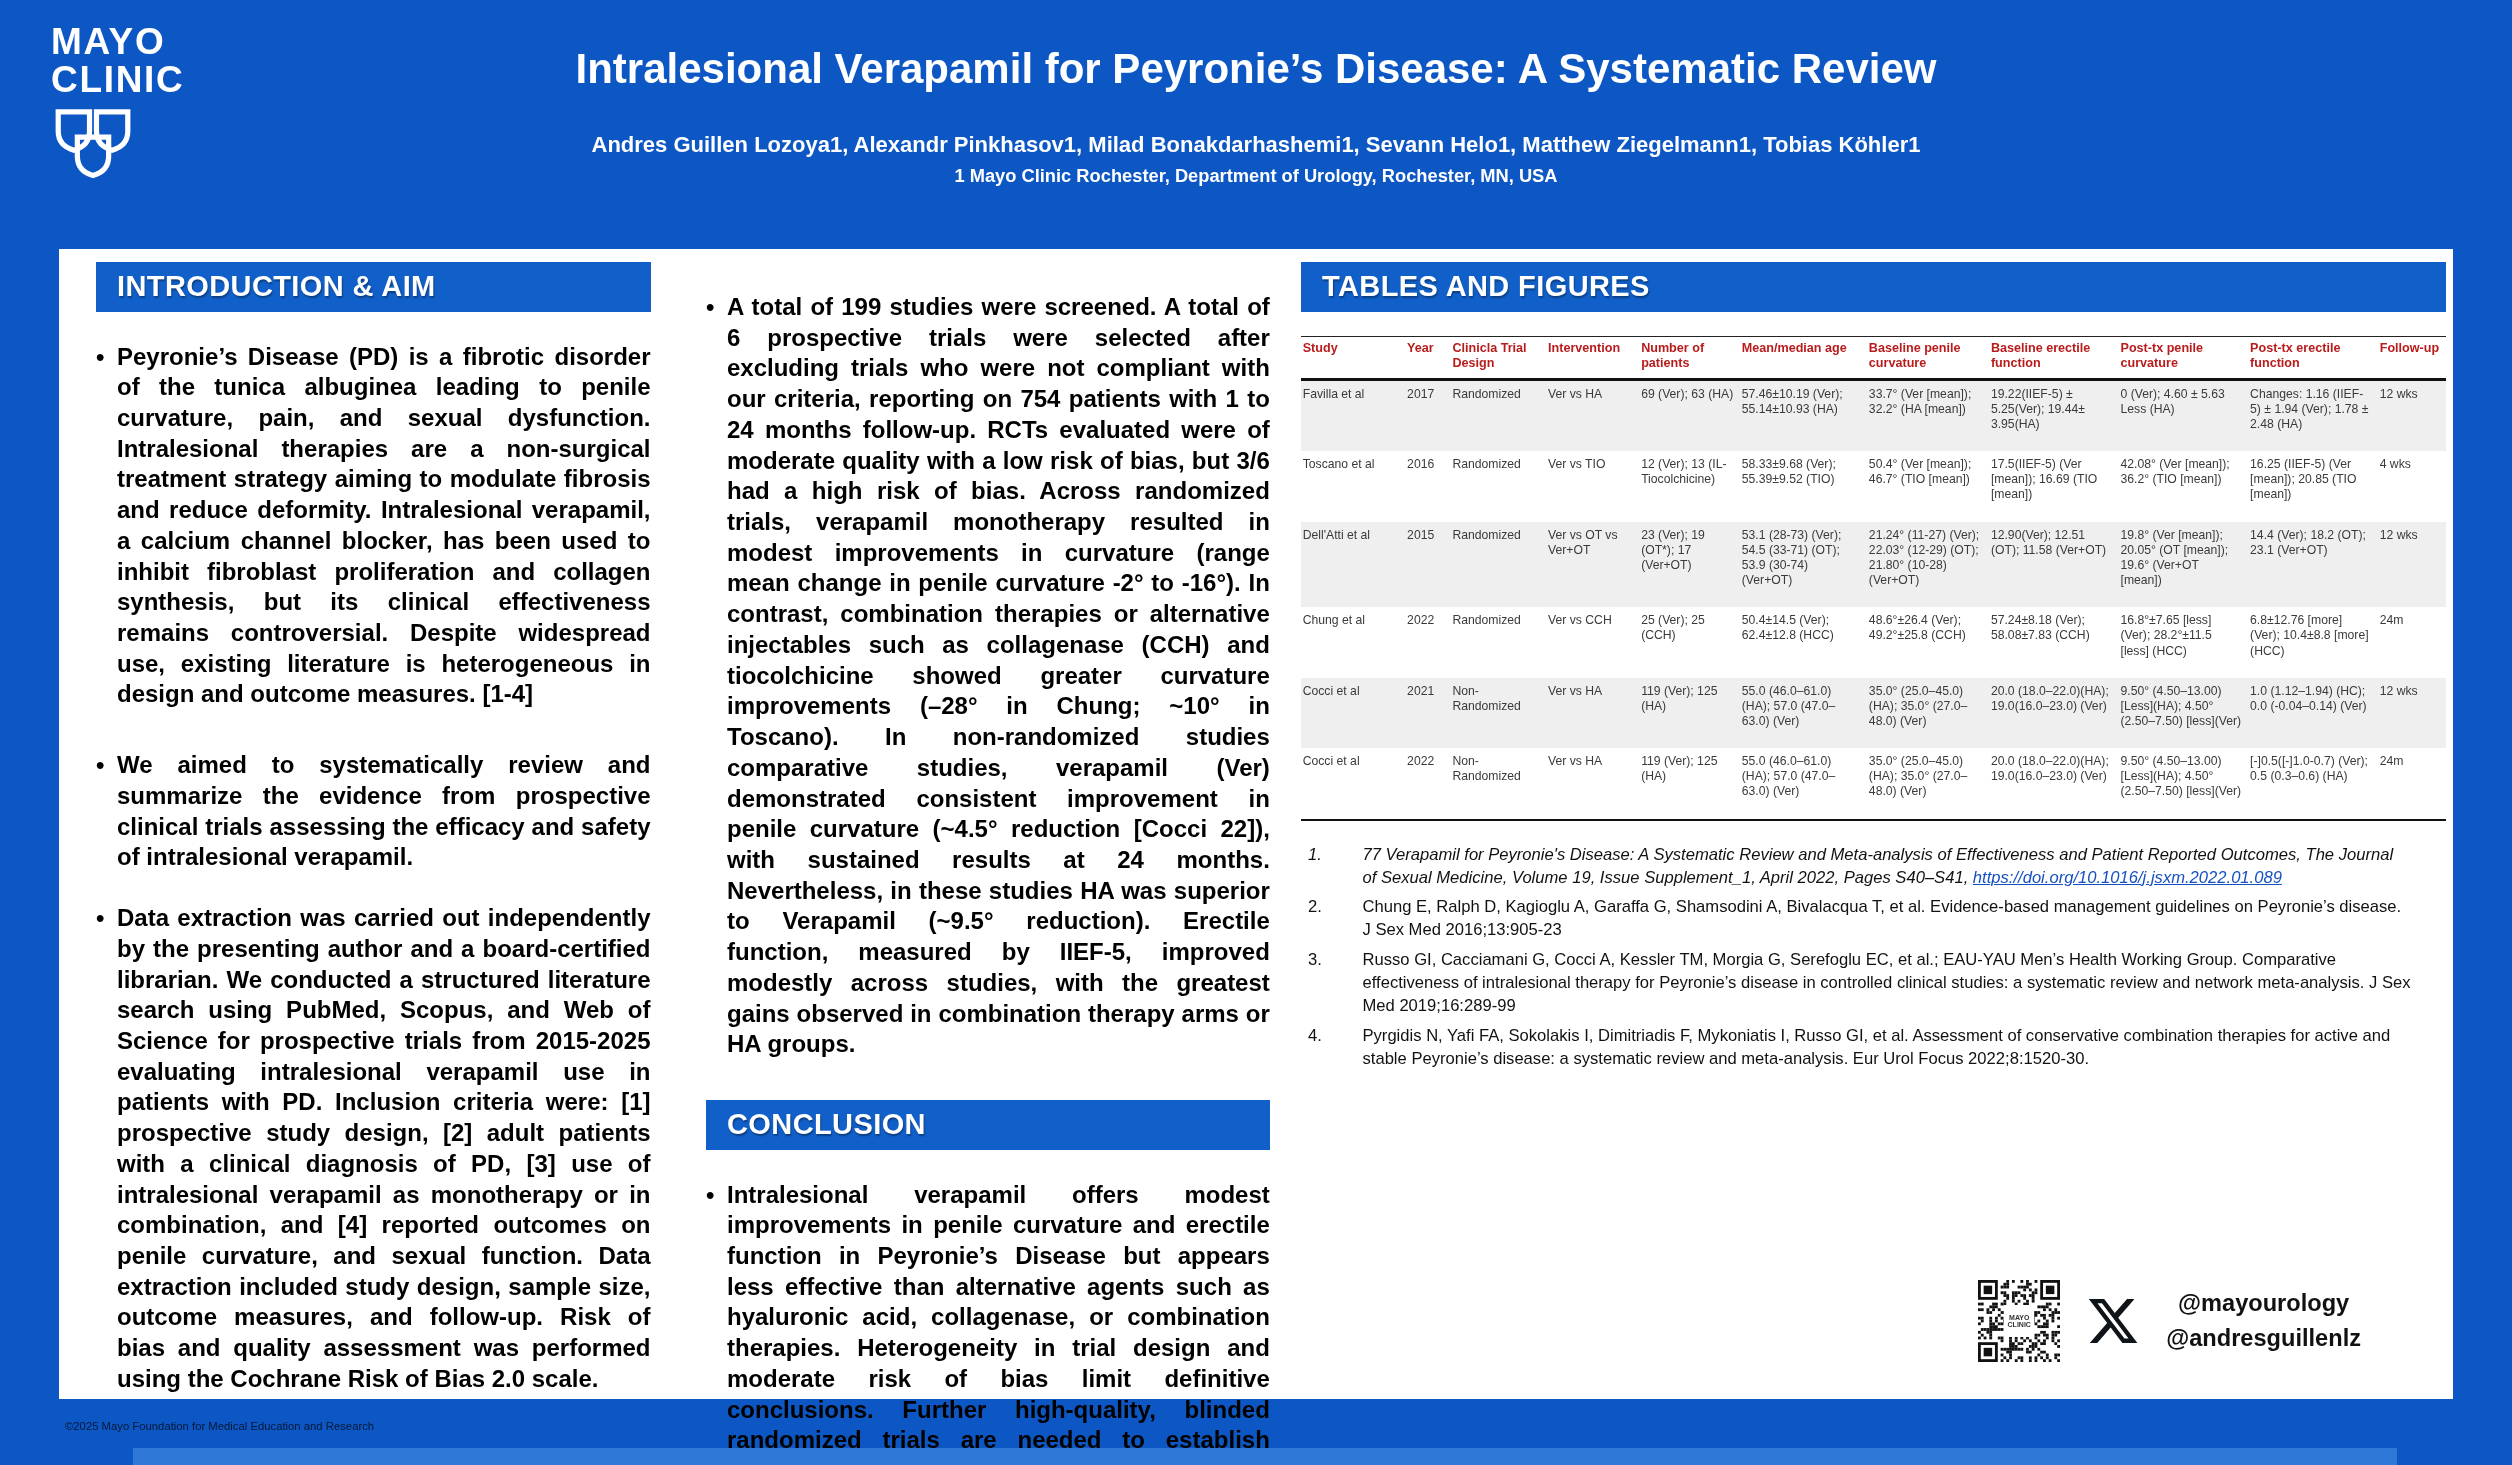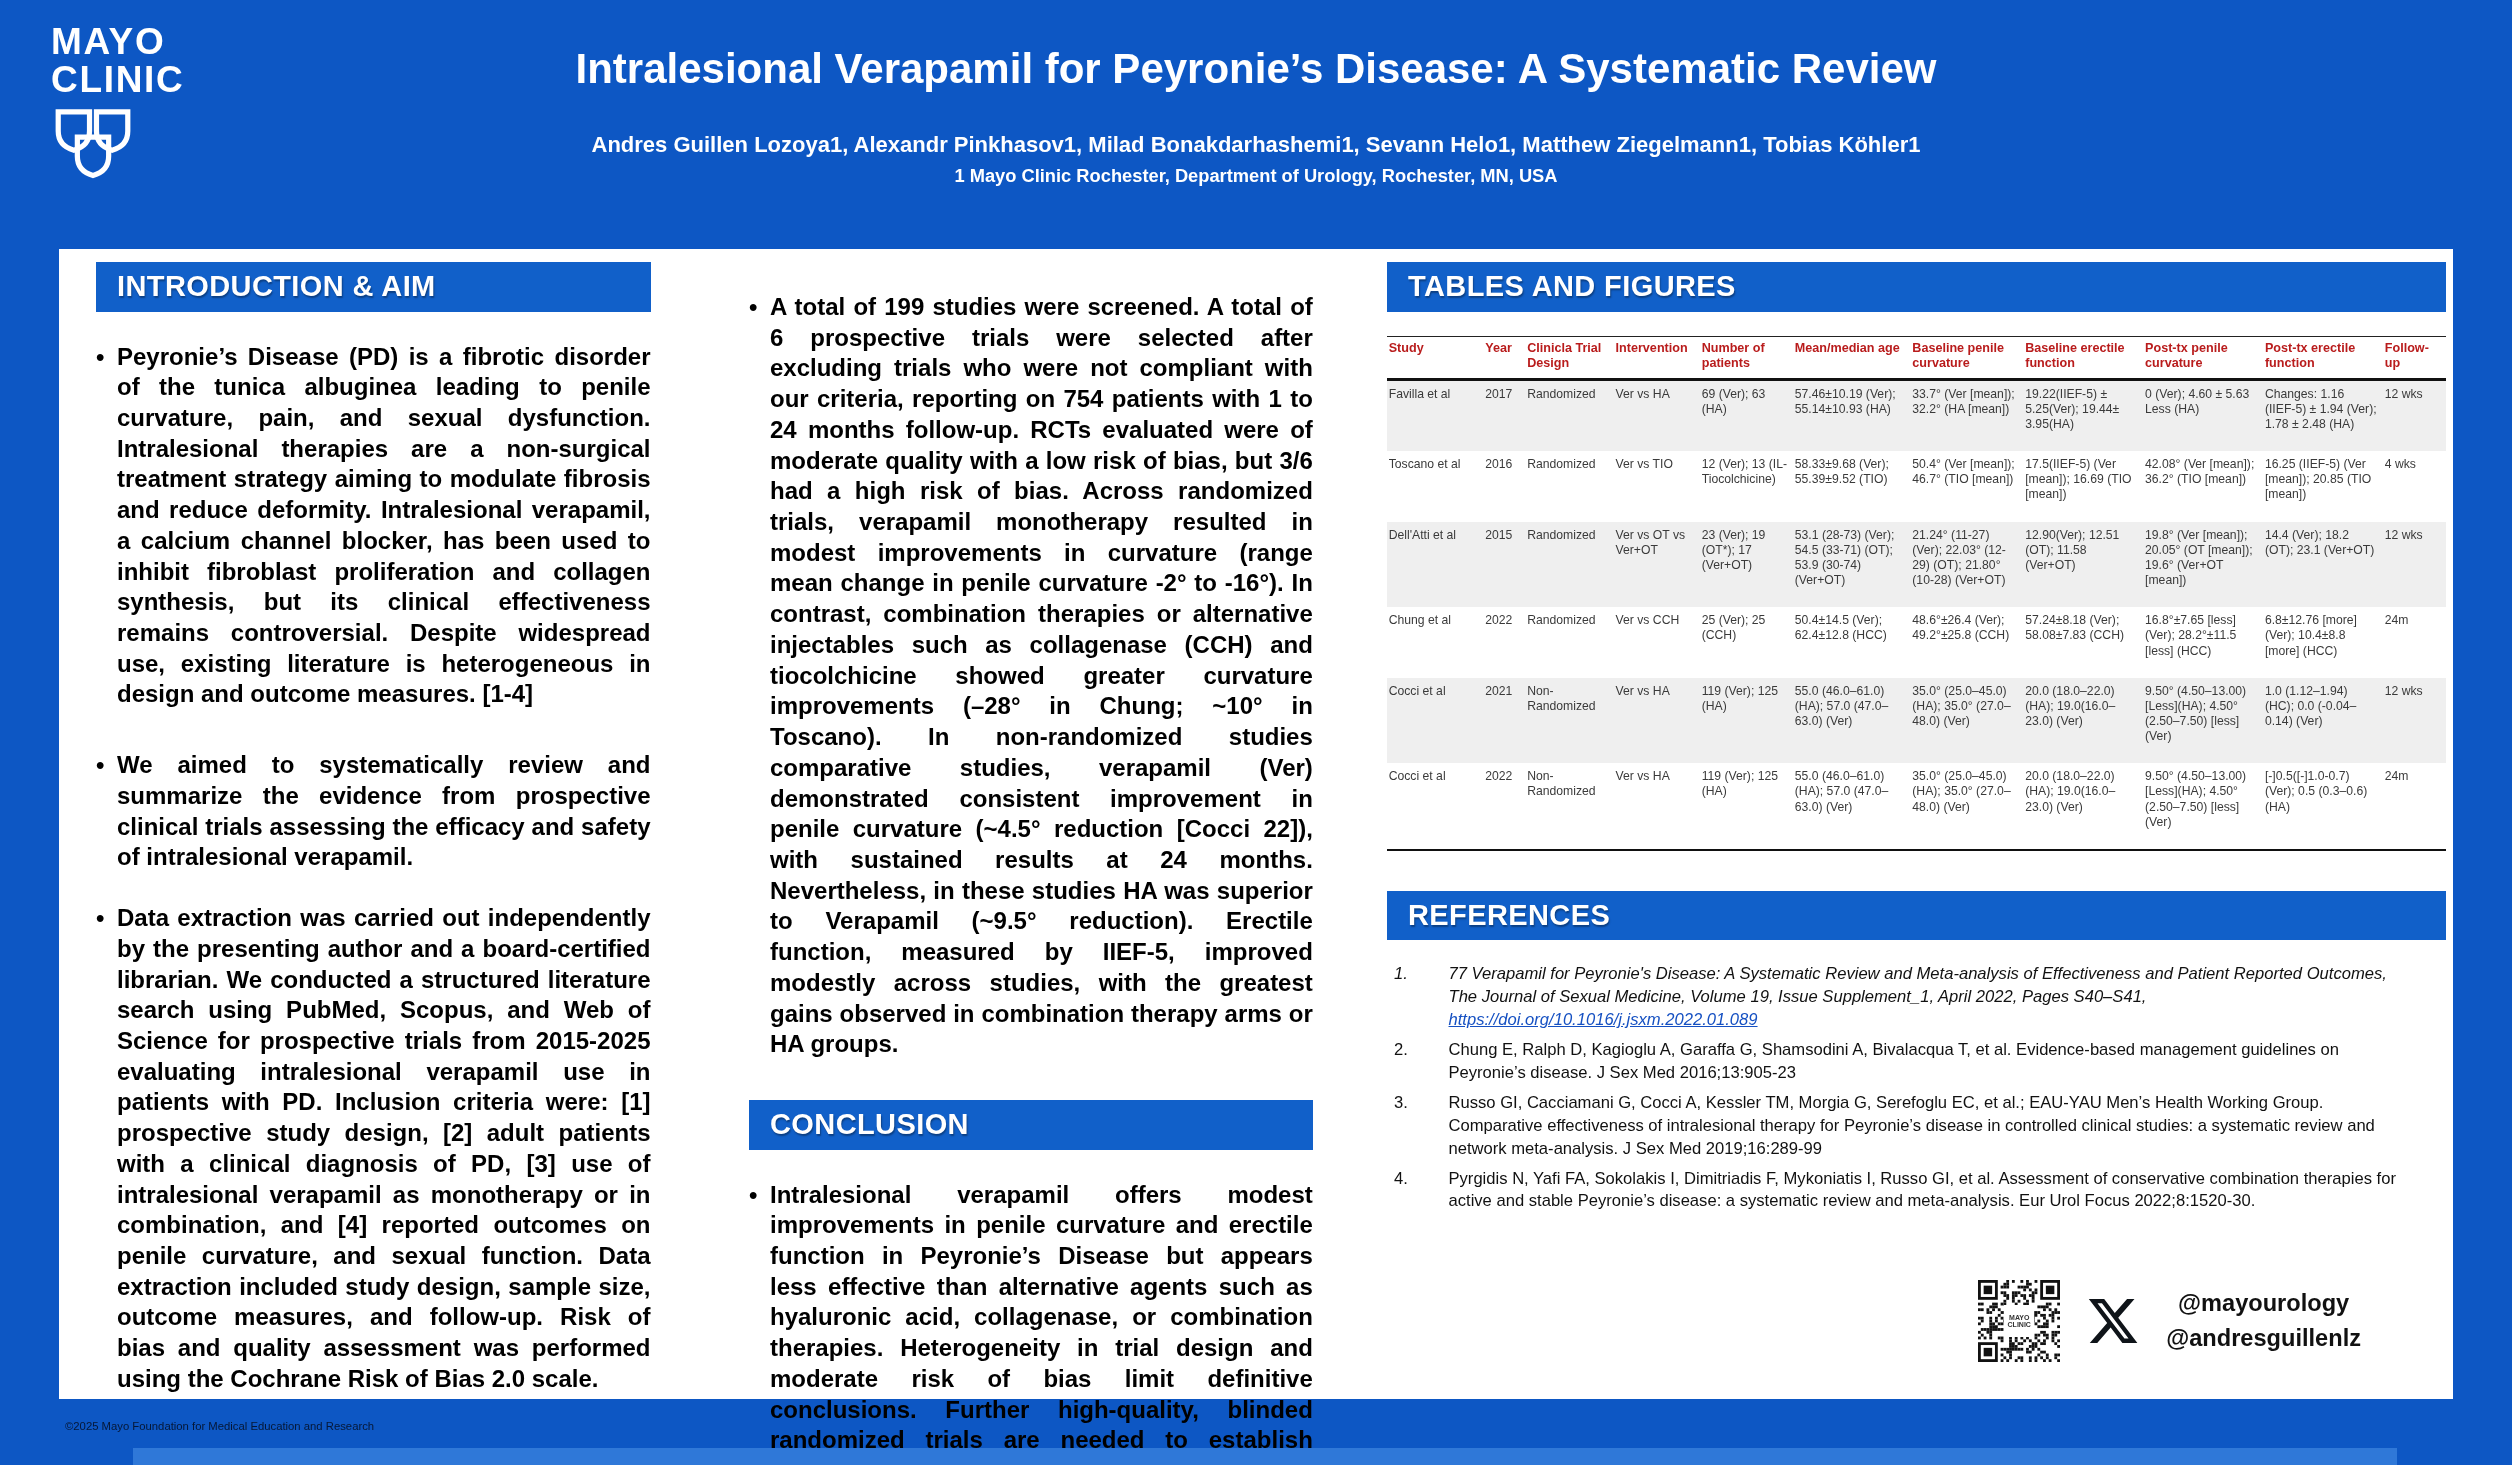--- a/index.html
+++ b/index.html
@@ -11,21 +11,21 @@
   .logo-word{font-weight:700;font-size:37px;line-height:1.02;letter-spacing:1.7px;}
   .logo-shields{margin-top:10.5px;margin-left:1.7px;}
   .title-block{position:absolute;left:50%;transform:translateX(-50%);top:44px;width:1431px;
     text-align:center;color:#fff;}
   .title{font-size:42px;font-weight:700;line-height:1.18;}
   .authors{margin-top:38px;font-size:22px;font-weight:700;}
   .affiliation{margin-top:7px;font-size:18.3px;font-weight:700;}
 
   
   .panel{position:absolute;left:59px;right:59px;top:249px;height:1150px;background:#fff;
-    display:flex;box-sizing:border-box;gap:43px;}
+    display:flex;box-sizing:border-box;}
   .col{box-sizing:border-box;padding-top:13px;}
   .col1{width:602px;padding-left:37px;padding-right:10.5px;}
   .col2{width:621px;padding-left:45px;padding-right:12.2px;}
   .col3{flex:1;padding-left:19px;padding-right:7px;}
 
   .bar{background:#1160c9;color:#fff;font-weight:700;font-size:29px;
     padding:7.9px 8.7px 8.7px 21px;letter-spacing:0.4px;text-shadow:0.9px 1.7px 1.7px rgba(0,0,0,.35);}
   .bar.mt{margin-top:40px;}
 
   .bullets{font-weight:700;color:#000;}
@@ -230,21 +230,20 @@
               <td>119 (Ver); 125 (HA)</td>
               <td>55.0 (46.0–61.0) (HA); 57.0 (47.0–63.0) (Ver)</td>
               <td>35.0° (25.0–45.0) (HA); 35.0° (27.0–48.0) (Ver)</td>
               <td>20.0 (18.0–22.0)(HA); 19.0(16.0–23.0) (Ver)</td>
               <td>9.50° (4.50–13.00)[Less](HA); 4.50° (2.50–7.50) [less](Ver)</td>
               <td>[-]0.5([-]1.0-0.7) (Ver); 0.5 (0.3–0.6) (HA)</td>
               <td>24m</td>
             </tr>
           </tbody>
         </table>
-      <div class="bar mt">REFERENCES</div>
       <div class="refs">
           <div class="ref">
             <span class="ref-num it">1.</span>
             <span class="ref-body it">77 Verapamil for Peyronie's Disease: A Systematic Review and Meta-analysis of Effectiveness and Patient Reported Outcomes, The Journal of Sexual Medicine, Volume 19, Issue Supplement_1, April 2022, Pages S40–S41, <a href="#" class="ref-link">https://doi.org/10.1016/j.jsxm.2022.01.089</a></span>
           </div>
           <div class="ref">
             <span class="ref-num">2.</span>
             <span class="ref-body">Chung E, Ralph D, Kagioglu A, Garaffa G, Shamsodini A, Bivalacqua T, et al. Evidence-based management guidelines on Peyronie’s disease. J Sex Med 2016;13:905-23</span>
           </div>
           <div class="ref">

